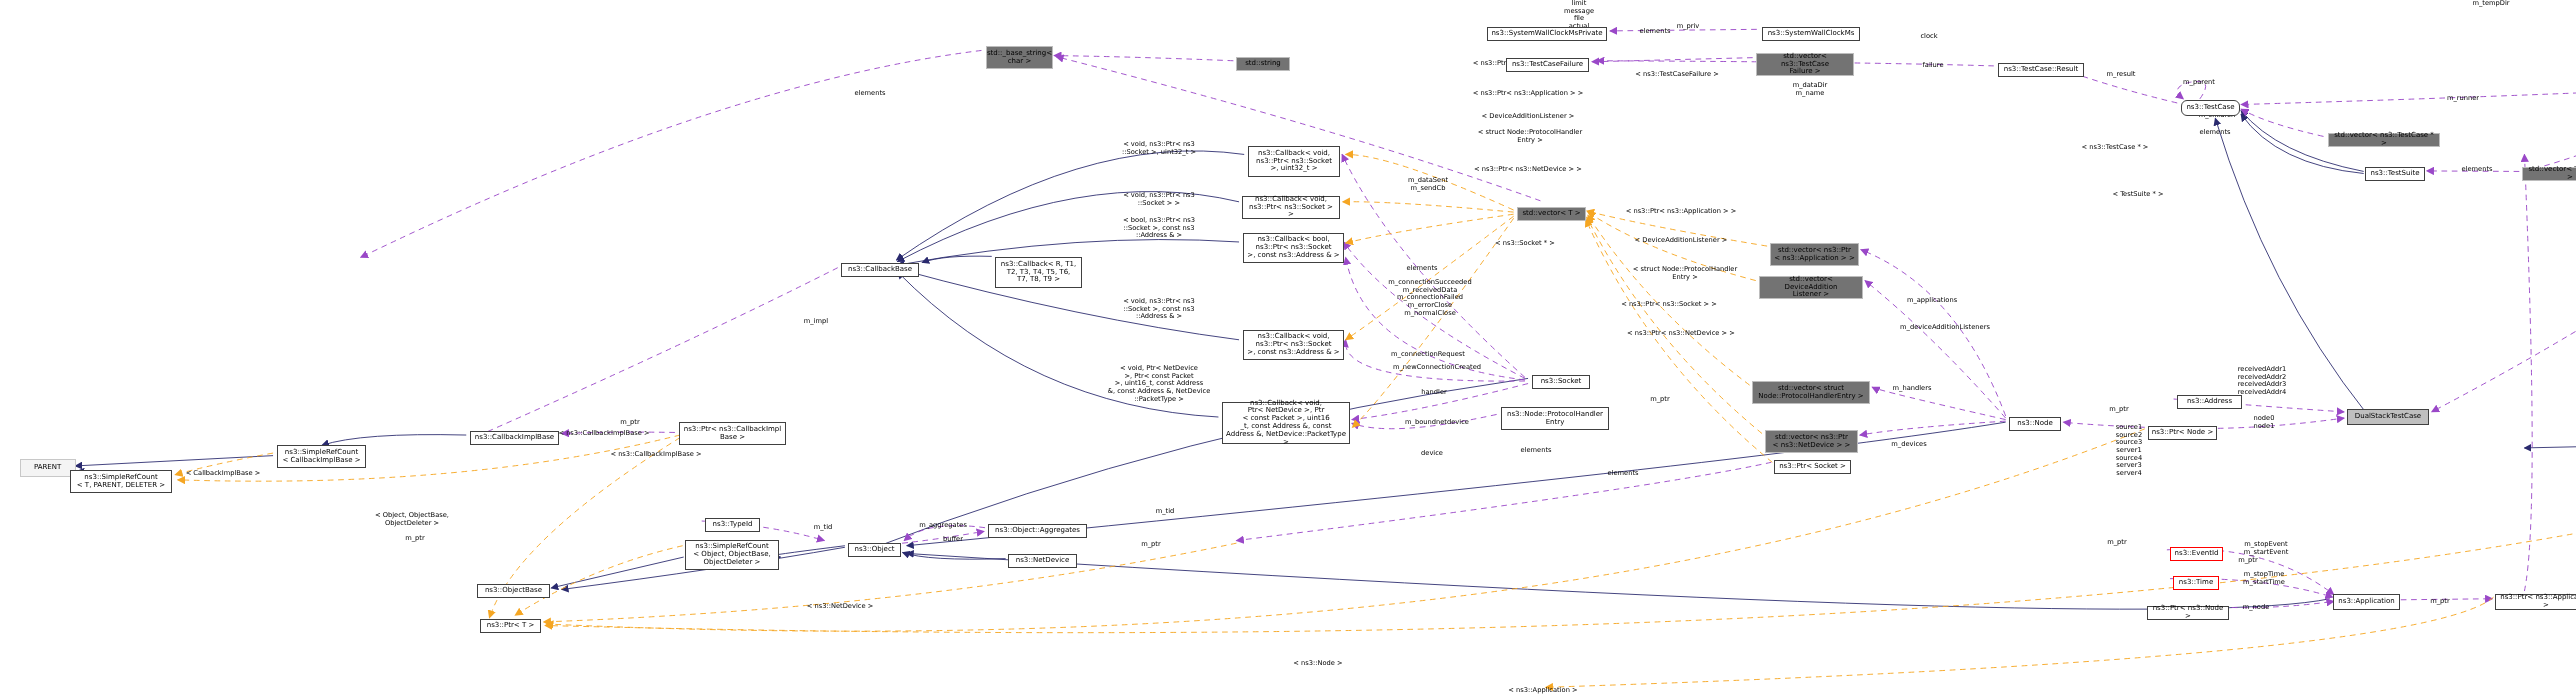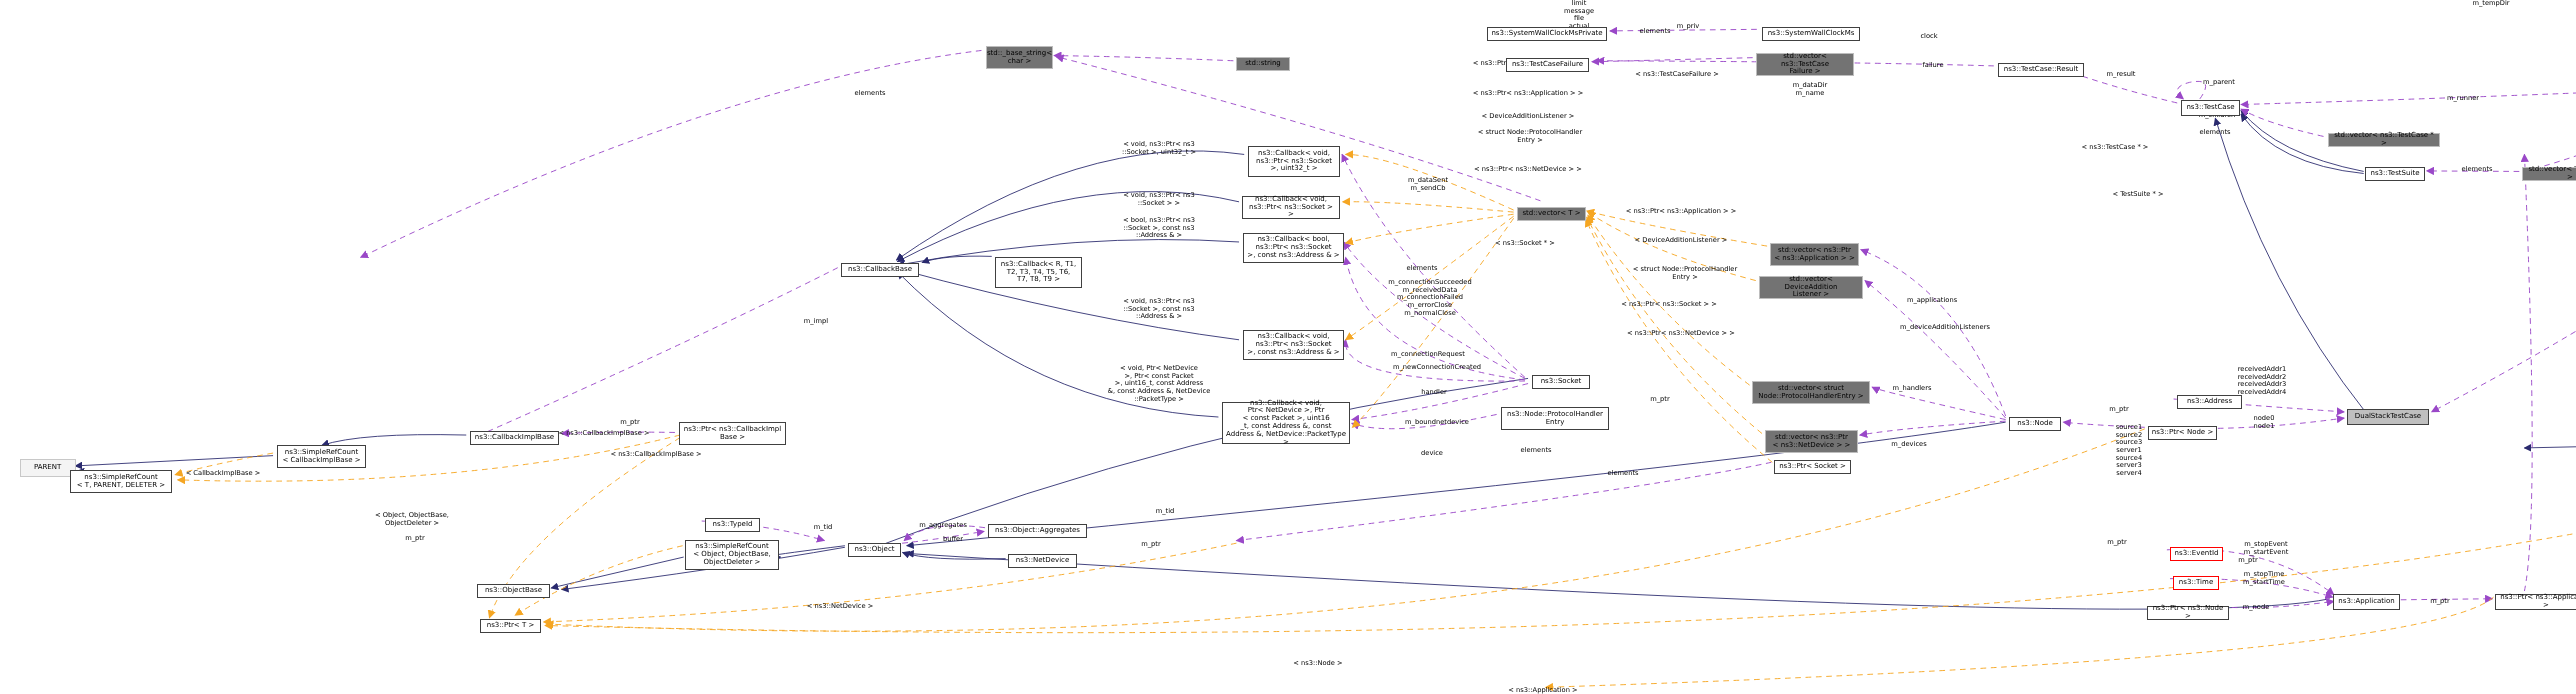--- a/index.html
+++ b/index.html
@@ -206,21 +206,21 @@
 file
 actual</div>
     <div class="elabel" style="left: 1655px; top: 32px;">elements</div>
     <div class="elabel" style="left: 1688px; top: 27px;">m_priv</div>
     <div class="elabel" style="left: 1929px; top: 37px;">clock</div>
     <div class="elabel" style="left: 1933px; top: 54px; margin-top: 12px;">failure</div>
     <div class="elabel" style="left: 1677px; top: 75px;">&lt; ns3::TestCaseFailure &gt;</div>
     <div class="elabel" style="left: 1810px; top: 90px;">m_dataDir
 m_name</div>
     <div class="elabel" style="left: 2121px; top: 75px;">m_result</div>
-    <div class="elabel" style="left: 2199px; top: 83px; margin-left: 20px;">m_parent</div>
+    <div class="elabel" style="left: 2199px; top: 83px;">m_parent</div>
     <div class="elabel" style="left: 2463px; top: 99px;">m_runner</div>
     <div class="elabel" style="left: 2217px; top: 116px;">m_children</div>
     <div class="elabel" style="left: 2215px; top: 133px;">elements</div>
     <div class="elabel" style="left: 2115px; top: 148px;">&lt; ns3::TestCase * &gt;</div>
     <div class="elabel" style="left: 2138px; top: 195px;">&lt; TestSuite * &gt;</div>
     <div class="elabel" style="left: 2477px; top: 170px;">elements</div>
     <div class="elabel" style="left: 2491px; top: 3.6px;">m_tempDir</div>
     <div class="elabel" style="left: 1528px; top: 64px;">&lt; ns3::Ptr&lt; ns3::Application &gt; &gt;</div>
     <div class="elabel" style="left: 1528px; top: 94px;">&lt; ns3::Ptr&lt; ns3::Application &gt; &gt;</div>
     <div class="elabel" style="left: 1528px; top: 117px;">&lt; DeviceAdditionListener &gt;</div>
@@ -289,18 +289,18 @@
     <div class="node" style="left: 2495px; top: 594px; width: 102px; height: 15.5px;">ns3::Ptr&lt; ns3::Application &gt;</div>
     <div class="node tmpl" style="left: 986px; top: 46px; width: 67px; height: 23px;">std::_base_string&lt;
 char &gt;</div>
     <div class="node tmpl" style="left: 1236px; top: 57px; width: 54px; height: 14.4px;">std::string</div>
     <div class="node" style="left: 1487px; top: 27px; width: 120px; height: 14.4px;">ns3::SystemWallClockMsPrivate</div>
     <div class="node" style="left: 1762px; top: 27px; width: 98px; height: 14.4px;">ns3::SystemWallClockMs</div>
     <div class="node" style="left: 1506px; top: 58px; width: 83px; height: 14.4px;">ns3::TestCaseFailure</div>
     <div class="node tmpl" style="left: 1756px; top: 53px; width: 98px; height: 23px;">std::vector&lt; ns3::TestCase
 Failure &gt;</div>
     <div class="node" style="left: 1998px; top: 63px; width: 86px; height: 14.4px;">ns3::TestCase::Result</div>
-    <div class="node" style="left: 2181px; top: 100px; width: 59px; height: 15.5px;">ns3::TestCase</div>
+    <div class="node" style="left: 2181px; top: 100px; width: 59px; height: 15.5px; border-radius: 6px;">ns3::TestCase</div>
     <div class="node tmpl" style="left: 2328px; top: 133px; width: 112px; height: 14.4px;">std::vector&lt; ns3::TestCase * &gt;</div>
     <div class="node" style="left: 2365px; top: 167px; width: 60px; height: 14.4px;">ns3::TestSuite</div>
     <div class="node tmpl" style="left: 2522px; top: 167px; width: 96px; height: 14.4px;">std::vector&lt; TestSuite * &gt;</div>
   </div>
 
 
 </body></html>

